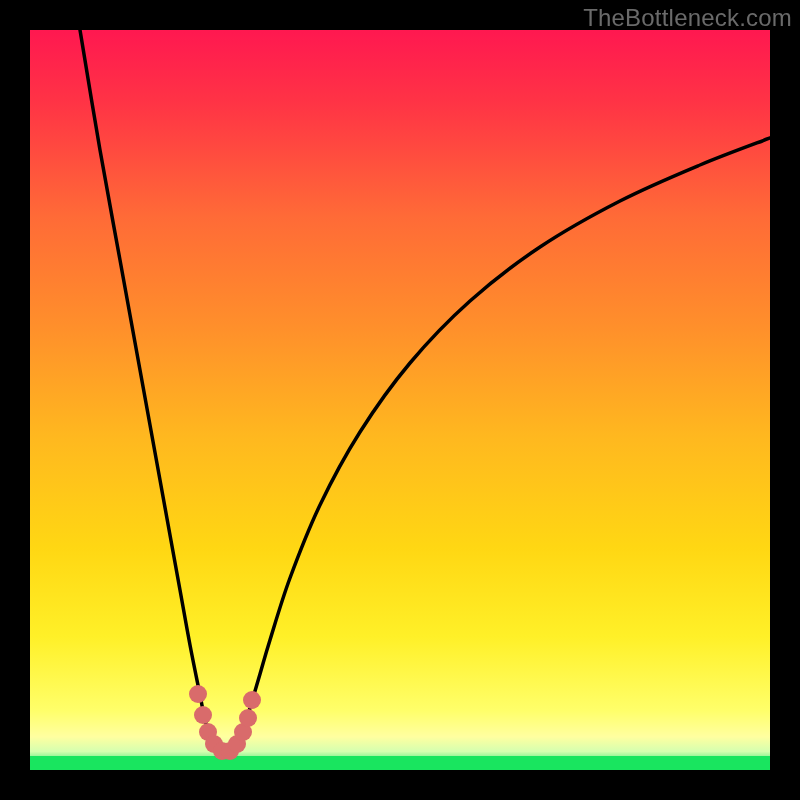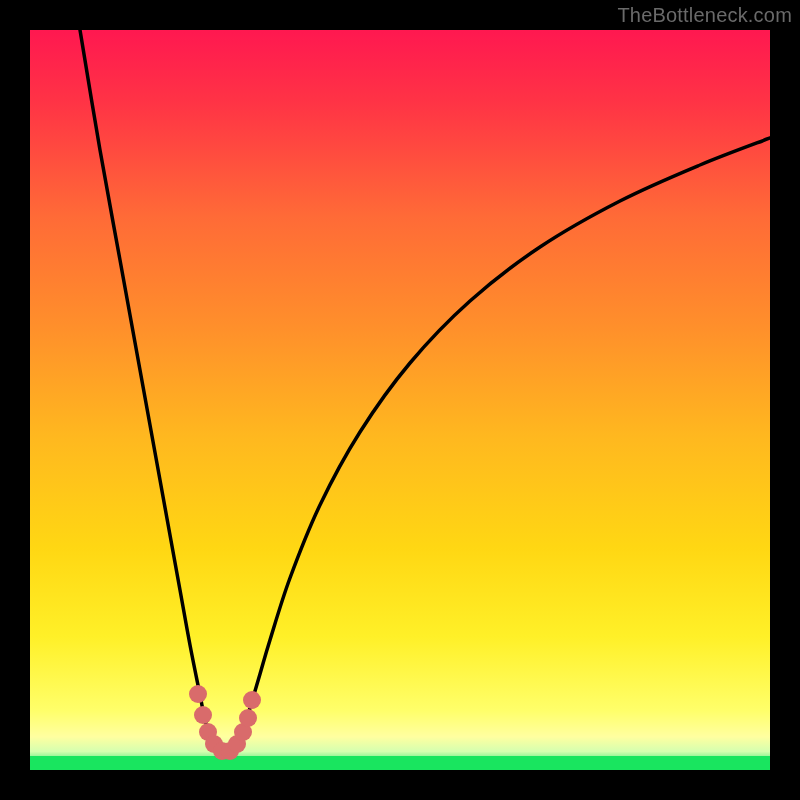--- a/index.html
+++ b/index.html
@@ -17,21 +17,21 @@
     top: 30px;
     width: 740px;
     height: 740px;
     overflow: hidden;
   }
   .watermark {
     position: absolute;
     top: 4px;
     right: 8px;
     color: #6a6a6a;
-    font-size: 20px;
+    font-size: 24px;
     font-weight: 500;
     letter-spacing: 0.2px;
     z-index: 10;
   }
   svg {
     display: block;
   }
 </style>
 </head>
 <body>

